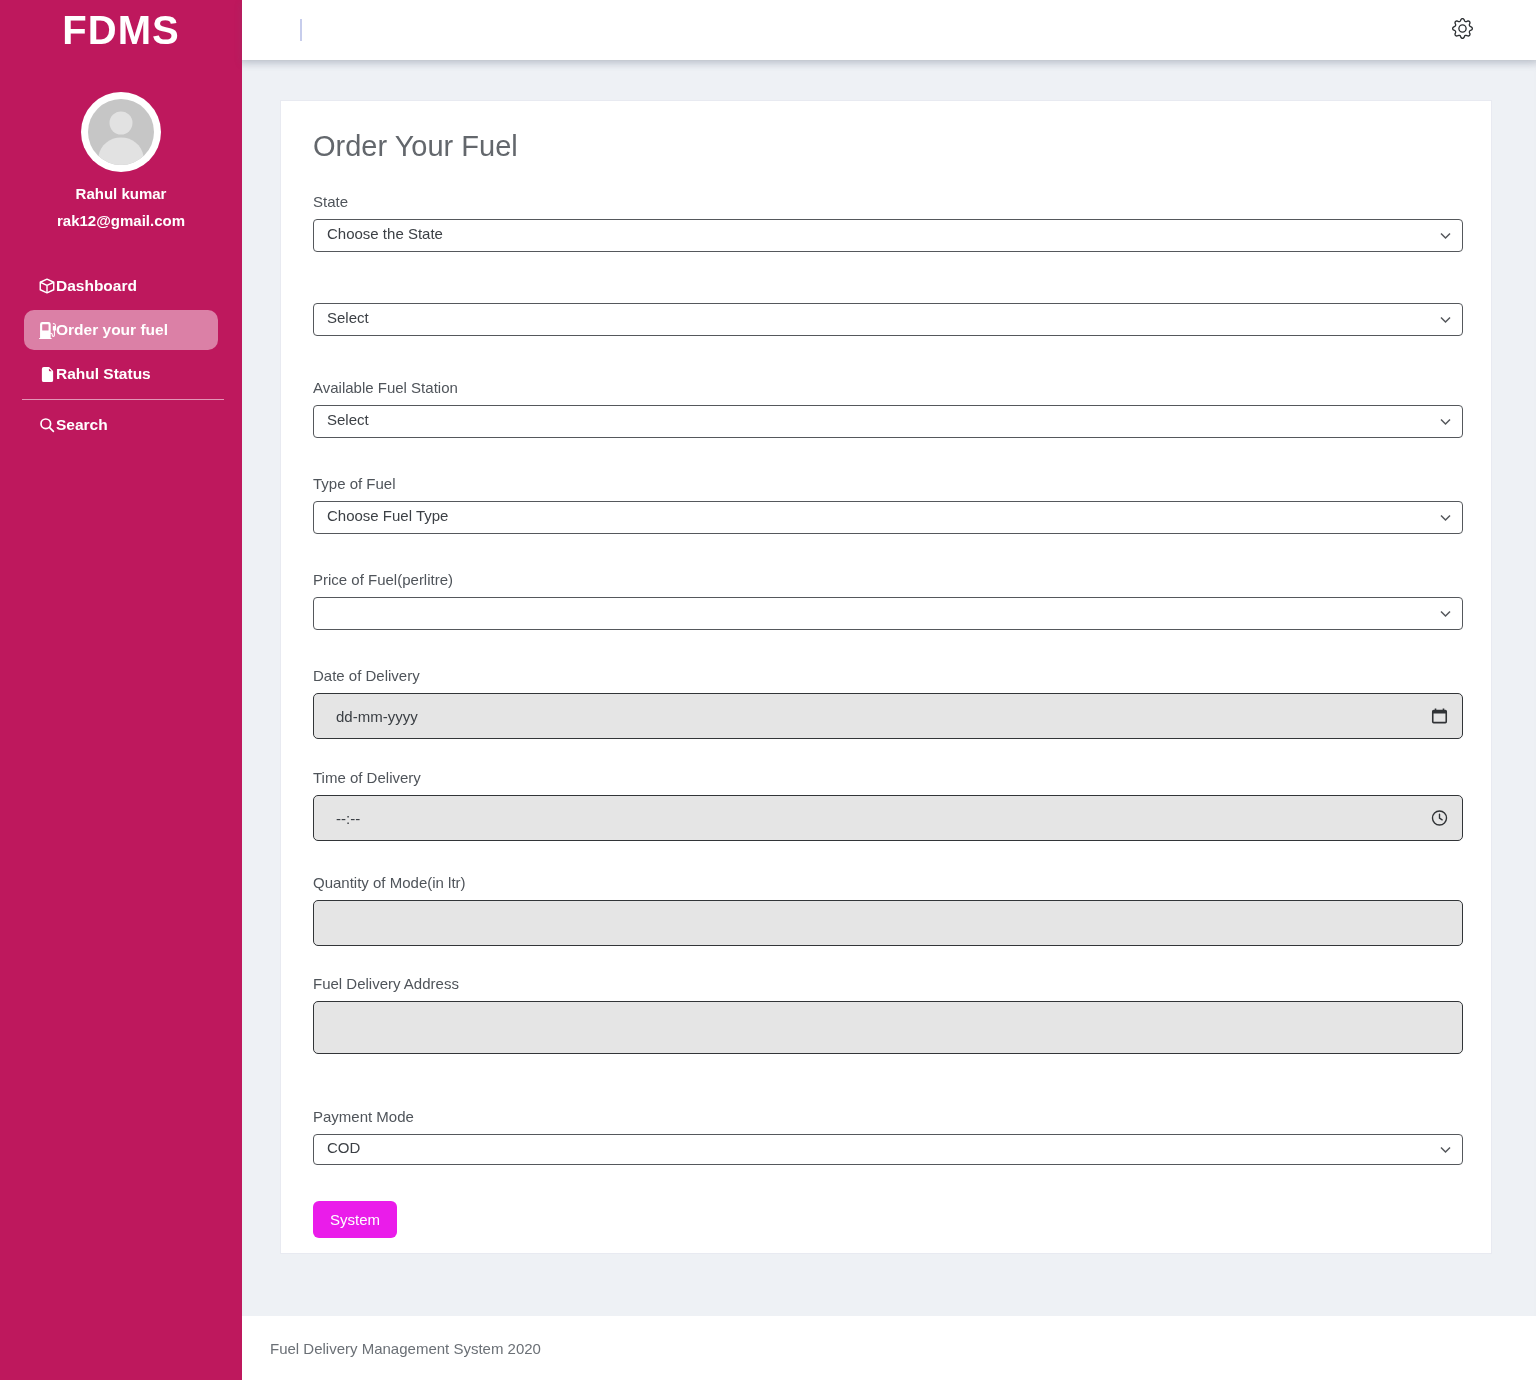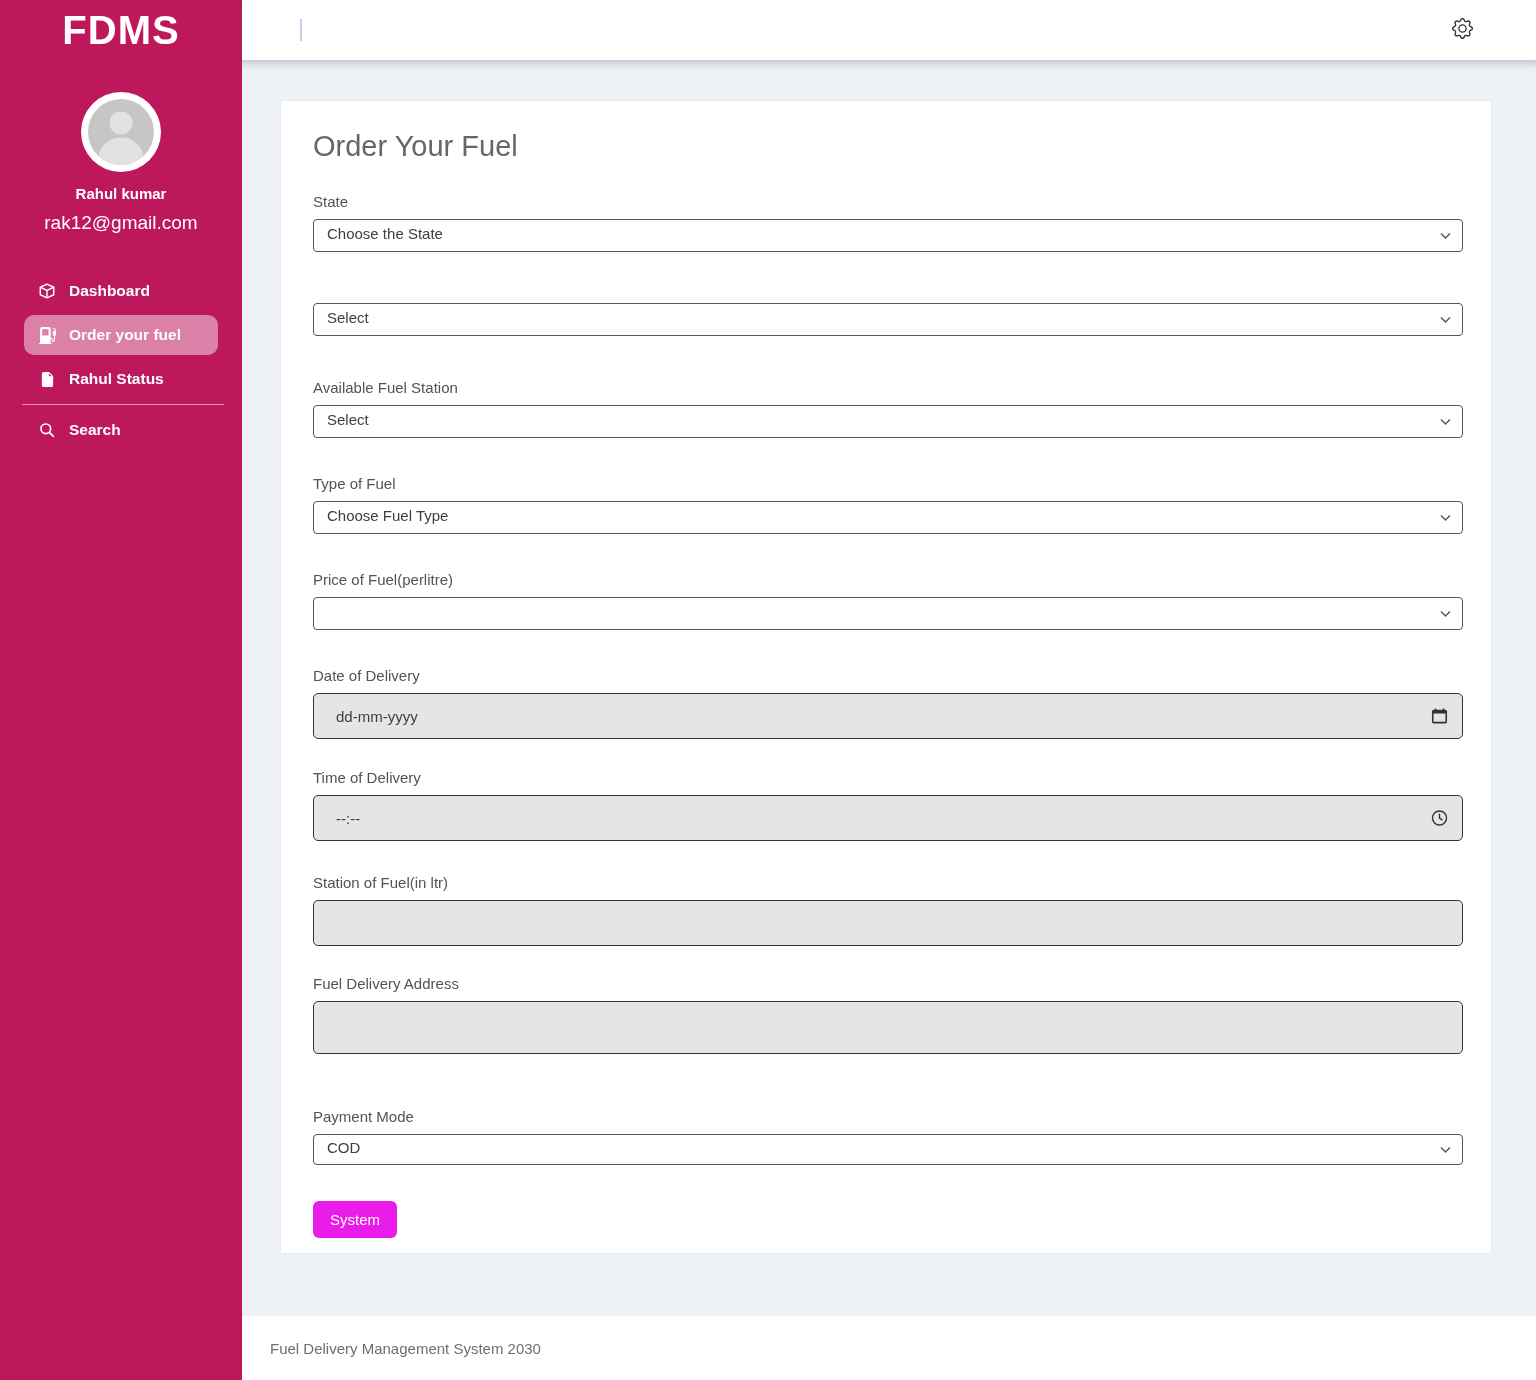--- a/index.html
+++ b/index.html
@@ -15,24 +15,24 @@
   .sidebar {
     width: 242px; flex: 0 0 242px; height: 1380px;
     background: #be185d; color: #fff;
   }
   .brand {
     text-align: center; font-size: 40px; font-weight: 700;
     letter-spacing: 1px; padding-top: 6px; line-height: 48px; color: #fff;
   }
   .avatar { width: 80px; height: 80px; margin: 38px auto 0; }
   .profile-name { text-align: center; font-weight: 700; font-size: 15px; margin-top: 13px; }
-  .profile-email { text-align: center; font-weight: 400; font-size: 19px; margin-top: 10px; }
+  .profile-email { text-align: center; font-weight: 700; font-size: 15px; margin-top: 10px; }
   .nav { margin-top: 37px; }
   .nav-item {
-    display: flex; align-items: center; gap: 13px;
+    display: flex; align-items: center; 
     margin: 4px 24px; padding: 11px 14px;
     border-radius: 10px; cursor: pointer;
     font-weight: 700; font-size: 15.5px; color: #fff;
   }
   .nav-item.active { background: rgba(255,255,255,0.45); }
   .nav-icon { width: 18px; height: 18px; display: flex; align-items: center; justify-content: center; }
   .nav-icon svg { display: block; }
   .nav-divider { border: none; border-top: 1px solid rgba(255,255,255,0.55); margin: 5px 18px 5px 22px; }
 
   
@@ -302,21 +302,21 @@
               <svg width="17" height="17" viewBox="0 0 16 16" fill="none" stroke="#303336" stroke-width="1.3" stroke-linecap="round">
                 <circle cx="8" cy="8" r="6.6"></circle>
                 <path d="M8 4.4V8.2l2.5 1.5"></path>
               </svg>
             </span>
           </div>
         </div>
 
         
         <div class="group g7">
-          <label>Station of Fuel(in ltr)</label>
+          <label>Quantity of Mode(in ltr)</label>
           <div class="input-wrap">
             <input class="text-input" type="text" value="" style="">
           </div>
         </div>
 
         
         <div class="group g8">
           <label>Fuel Delivery Address</label>
           <div class="input-wrap">
             <textarea class="area-input" style=""></textarea>
@@ -336,16 +336,16 @@
                 </svg>
             </span>
           </div>
         </div>
 
         <button class="order-btn">System</button>
       </div>
     </div>
 
     <footer class="footer">
-      <span>Fuel Delivery Management System 2030</span>
+      <span>Fuel Delivery Management System 2020</span>
     </footer>
   </div>
 </div>
 
 </body></html>

